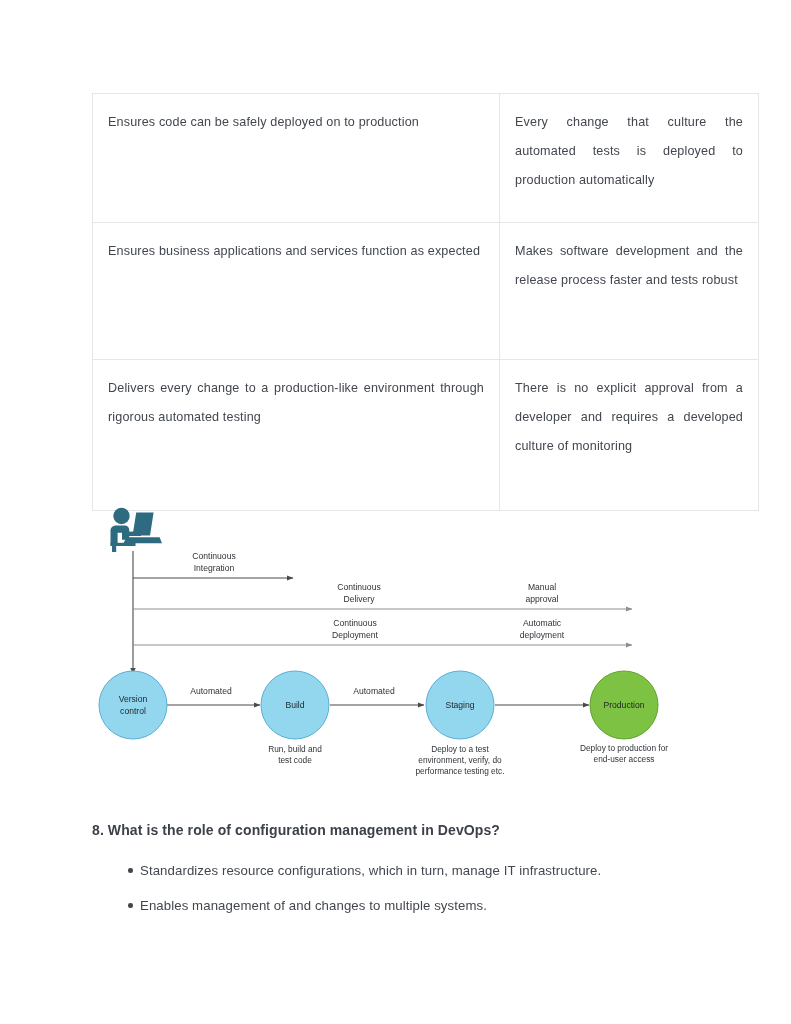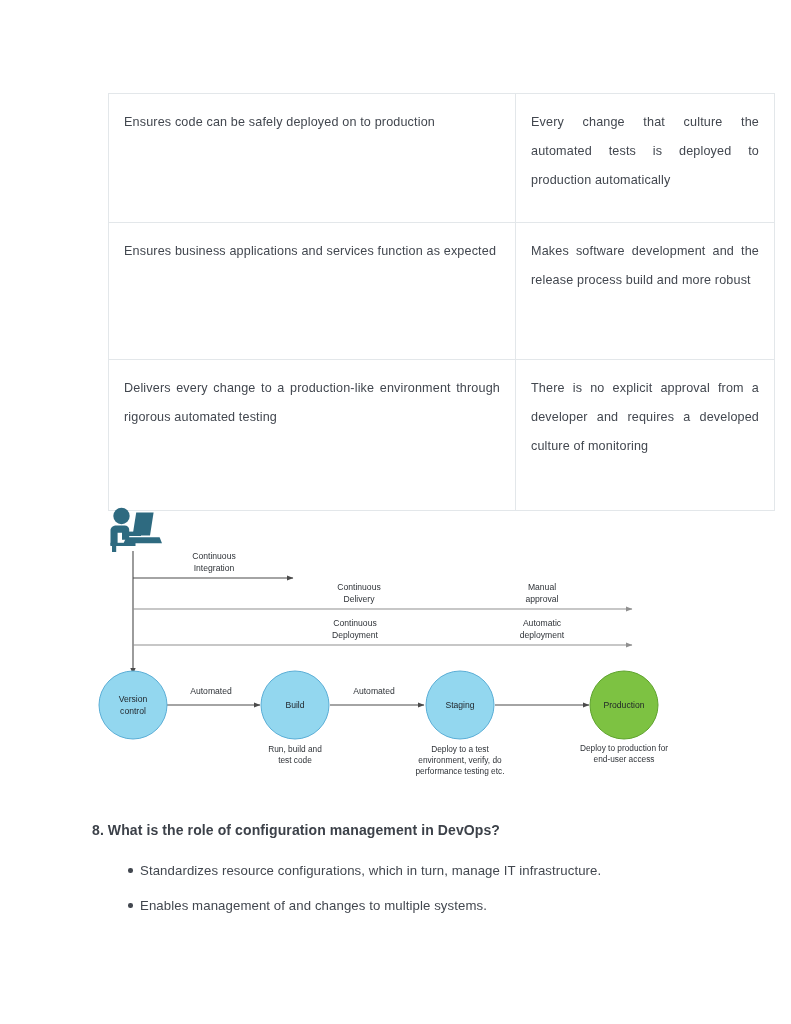--- a/index.html
+++ b/index.html
@@ -19,21 +19,21 @@
 
   .page {
     position: absolute;
     inset: 0;
     background: #ffffff;
   }
 
   
   .cmp-table {
     position: absolute;
-    left: 108px;
+    left: 92px;
     top: 93px;
     width: 606px;
     border-collapse: collapse;
     table-layout: fixed;
     padding-left: 46px;
   }
   .cmp-table td {
     border: 1px solid #e3e7ea;
     vertical-align: top;
     padding: 14px 15px 18px 15px;
@@ -112,21 +112,21 @@
 <div class="page">
 
   <table class="cmp-table">
     <tbody>
       <tr class="r1">
         <td class="col-left">Ensures code can be safely deployed on to production</td>
         <td class="col-right">Every change that culture the automated tests is deployed to production automatically</td>
       </tr>
       <tr class="r2">
         <td class="col-left">Ensures business applications and services function as expected</td>
-        <td class="col-right">Makes software development and the release process build and more robust</td>
+        <td class="col-right">Makes software development and the release process faster and tests robust</td>
       </tr>
       <tr class="r3">
         <td class="col-left">Delivers every change to a production-like environment through rigorous automated testing</td>
         <td class="col-right">There is no explicit approval from a developer and requires a developed culture of monitoring</td>
       </tr>
     </tbody>
   </table>
 
   <div class="diagram">
     <svg width="791" height="300" viewBox="0 0 791 300" xmlns="http://www.w3.org/2000/svg">

